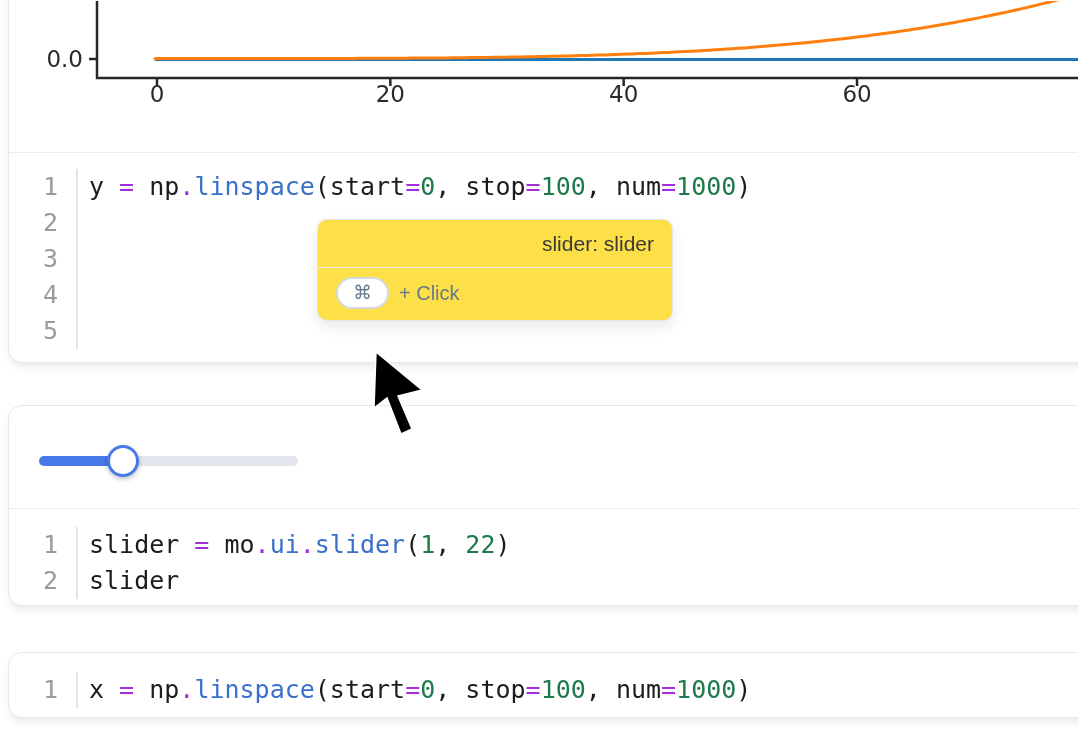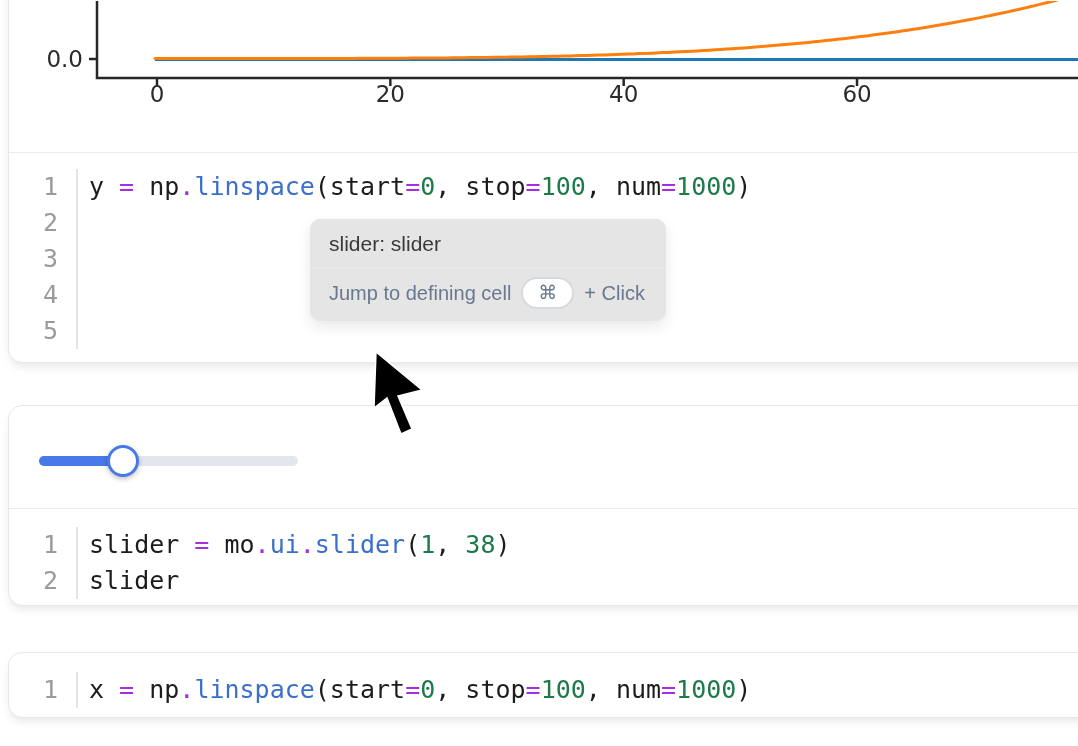--- a/index.html
+++ b/index.html
@@ -36,23 +36,23 @@
   .u{text-decoration:underline;text-decoration-color:#bfd9e8;
      text-decoration-thickness:4px;text-underline-offset:6px;}
   
   .slider-track{position:absolute;left:30px;top:50px;width:259px;height:10px;
     border-radius:5px;background:#e3e6ec;}
   .slider-fill{position:absolute;left:0;top:0;height:10px;border-radius:5px;background:#4879e8;}
   .slider-handle{position:absolute;width:26px;height:26px;border-radius:50%;
     background:#fff;border:3.5px solid #4879e8;top:-11.5px;
     box-shadow:0 2px 5px rgba(0,0,0,0.25);}
   
-  #tooltip{position:absolute;left:310px;top:219px;width:356px;background:#e5e5e5;
+  #tooltip{position:absolute;left:317px;top:219px;width:356px;background:#fde047;
     border:1.5px solid #e3e5e9;border-radius:10px;z-index:5;box-sizing:border-box;
-    box-shadow:0 6px 14px rgba(0,0,0,0.09);}
+    box-shadow:0 6px 14px rgba(0,0,0,0.09);text-align:right;}
   .tt-title{padding:12px 18px 11px;font-size:21px;color:#3a3a3a;
     border-bottom:1.5px solid #e8eaee;}
   .tt-action{display:flex;align-items:center;gap:10px;padding:9px 18px 11px;
     color:#68788f;font-size:20px;}
   .tt-key{border:2px solid #d5dae1;border-radius:16px;padding:0 15px;height:28px;
     line-height:27px;font-size:19px;color:#68788f;background:#fff;}
   
   #cursor{position:absolute;left:368px;top:351px;z-index:9;}
 </style>
 </head>
@@ -86,35 +86,34 @@
 </div>
 
 <div class="cell" id="cell-2">
   <div class="output-area">
     <div class="slider-track">
       <div class="slider-fill" id="slider-fill" style="width: 83px; background: rgb(72, 121, 232);"></div>
       <div class="slider-handle" id="slider-handle" style="left: 68px; border-color: rgb(72, 121, 232);"></div>
     </div>
   </div>
   <div class="code-area">
-      <div class="code-line"><span class="ln">1</span><span class="ct"><span class="d">slider </span><span class="op">=</span><span class="d"> mo</span><span class="op">.</span><span class="fn">ui</span><span class="op">.</span><span class="fn">slider</span><span class="d">(</span><span class="num">1</span><span class="d">, </span><span class="num">38</span><span class="d">)</span></span></div>
+      <div class="code-line"><span class="ln">1</span><span class="ct"><span class="d">slider </span><span class="op">=</span><span class="d"> mo</span><span class="op">.</span><span class="fn">ui</span><span class="op">.</span><span class="fn">slider</span><span class="d">(</span><span class="num">1</span><span class="d">, </span><span class="num">22</span><span class="d">)</span></span></div>
       <div class="code-line"><span class="ln">2</span><span class="ct"><span class="d">slider</span></span></div>
     </div>
 </div>
 
 <div class="cell" id="cell-3">
   <div class="code-area">
       <div class="code-line"><span class="ln">1</span><span class="ct"><span class="d">x </span><span class="op">=</span><span class="d"> np</span><span class="op">.</span><span class="fn">linspace</span><span class="d">(start</span><span class="op">=</span><span class="num">0</span><span class="d">, stop</span><span class="op">=</span><span class="num">100</span><span class="d">, num</span><span class="op">=</span><span class="num">1000</span><span class="d">)</span></span></div>
     </div>
 </div>
 
 <div id="tooltip">
   <div class="tt-title">slider: slider</div>
   <div class="tt-action">
-    <span>Jump to defining cell</span>
     <span class="tt-key">⌘</span>
     <span>+ Click</span>
   </div>
 </div>
 
 <svg id="cursor" width="60" height="90" viewBox="0 0 60 90">
   <polygon points="8,1 6,57 19,47 33,83 44,78 30,45 54,39" fill="#000" stroke="#fff" stroke-width="1.5"></polygon>
 </svg>
 
 </body></html>

